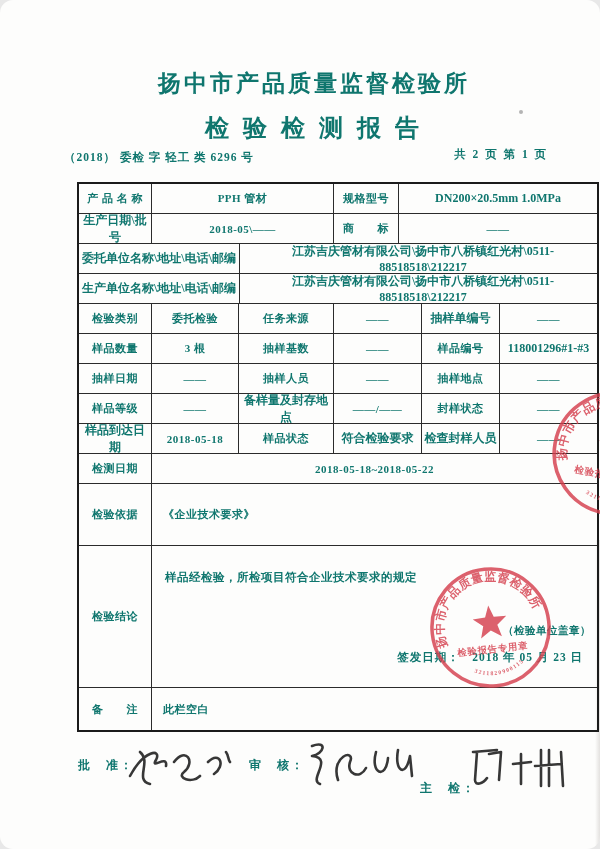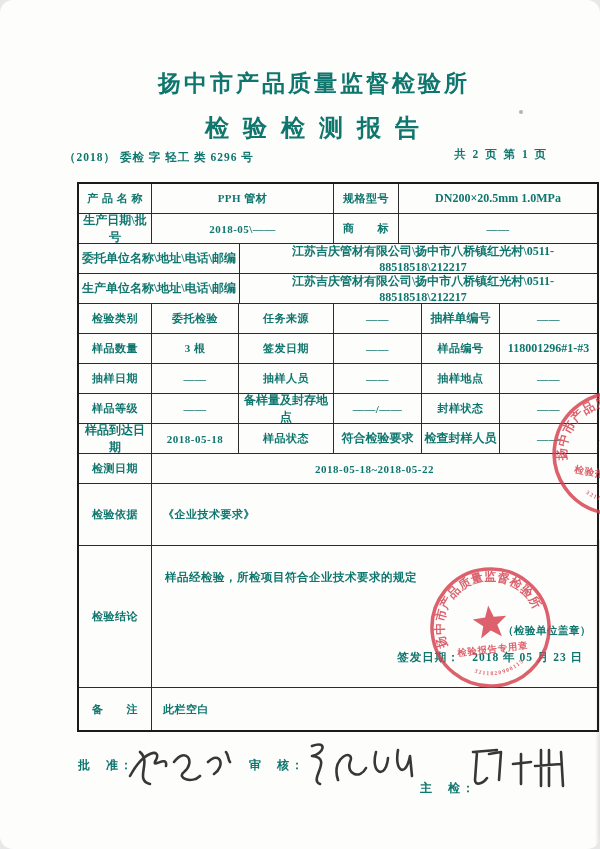--- a/index.html
+++ b/index.html
@@ -92,21 +92,21 @@
       <div class="cell w87">委托检验</div>
       <div class="cell w95">任务来源</div>
       <div class="cell w88">——</div>
       <div class="cell w78 sm">抽样单编号</div>
       <div class="cell wfill">——</div>
     </div>
 
     <div class="trow h30">
       <div class="cell w73">样品数量</div>
       <div class="cell w87">3 根</div>
-      <div class="cell w95">签发日期</div>
+      <div class="cell w95">抽样基数</div>
       <div class="cell w88">——</div>
       <div class="cell w78">样品编号</div>
       <div class="cell wfill sm">118001296#1-#3</div>
     </div>
 
     <div class="trow h30">
       <div class="cell w73">抽样日期</div>
       <div class="cell w87">——</div>
       <div class="cell w95">抽样人员</div>
       <div class="cell w88">——</div>

